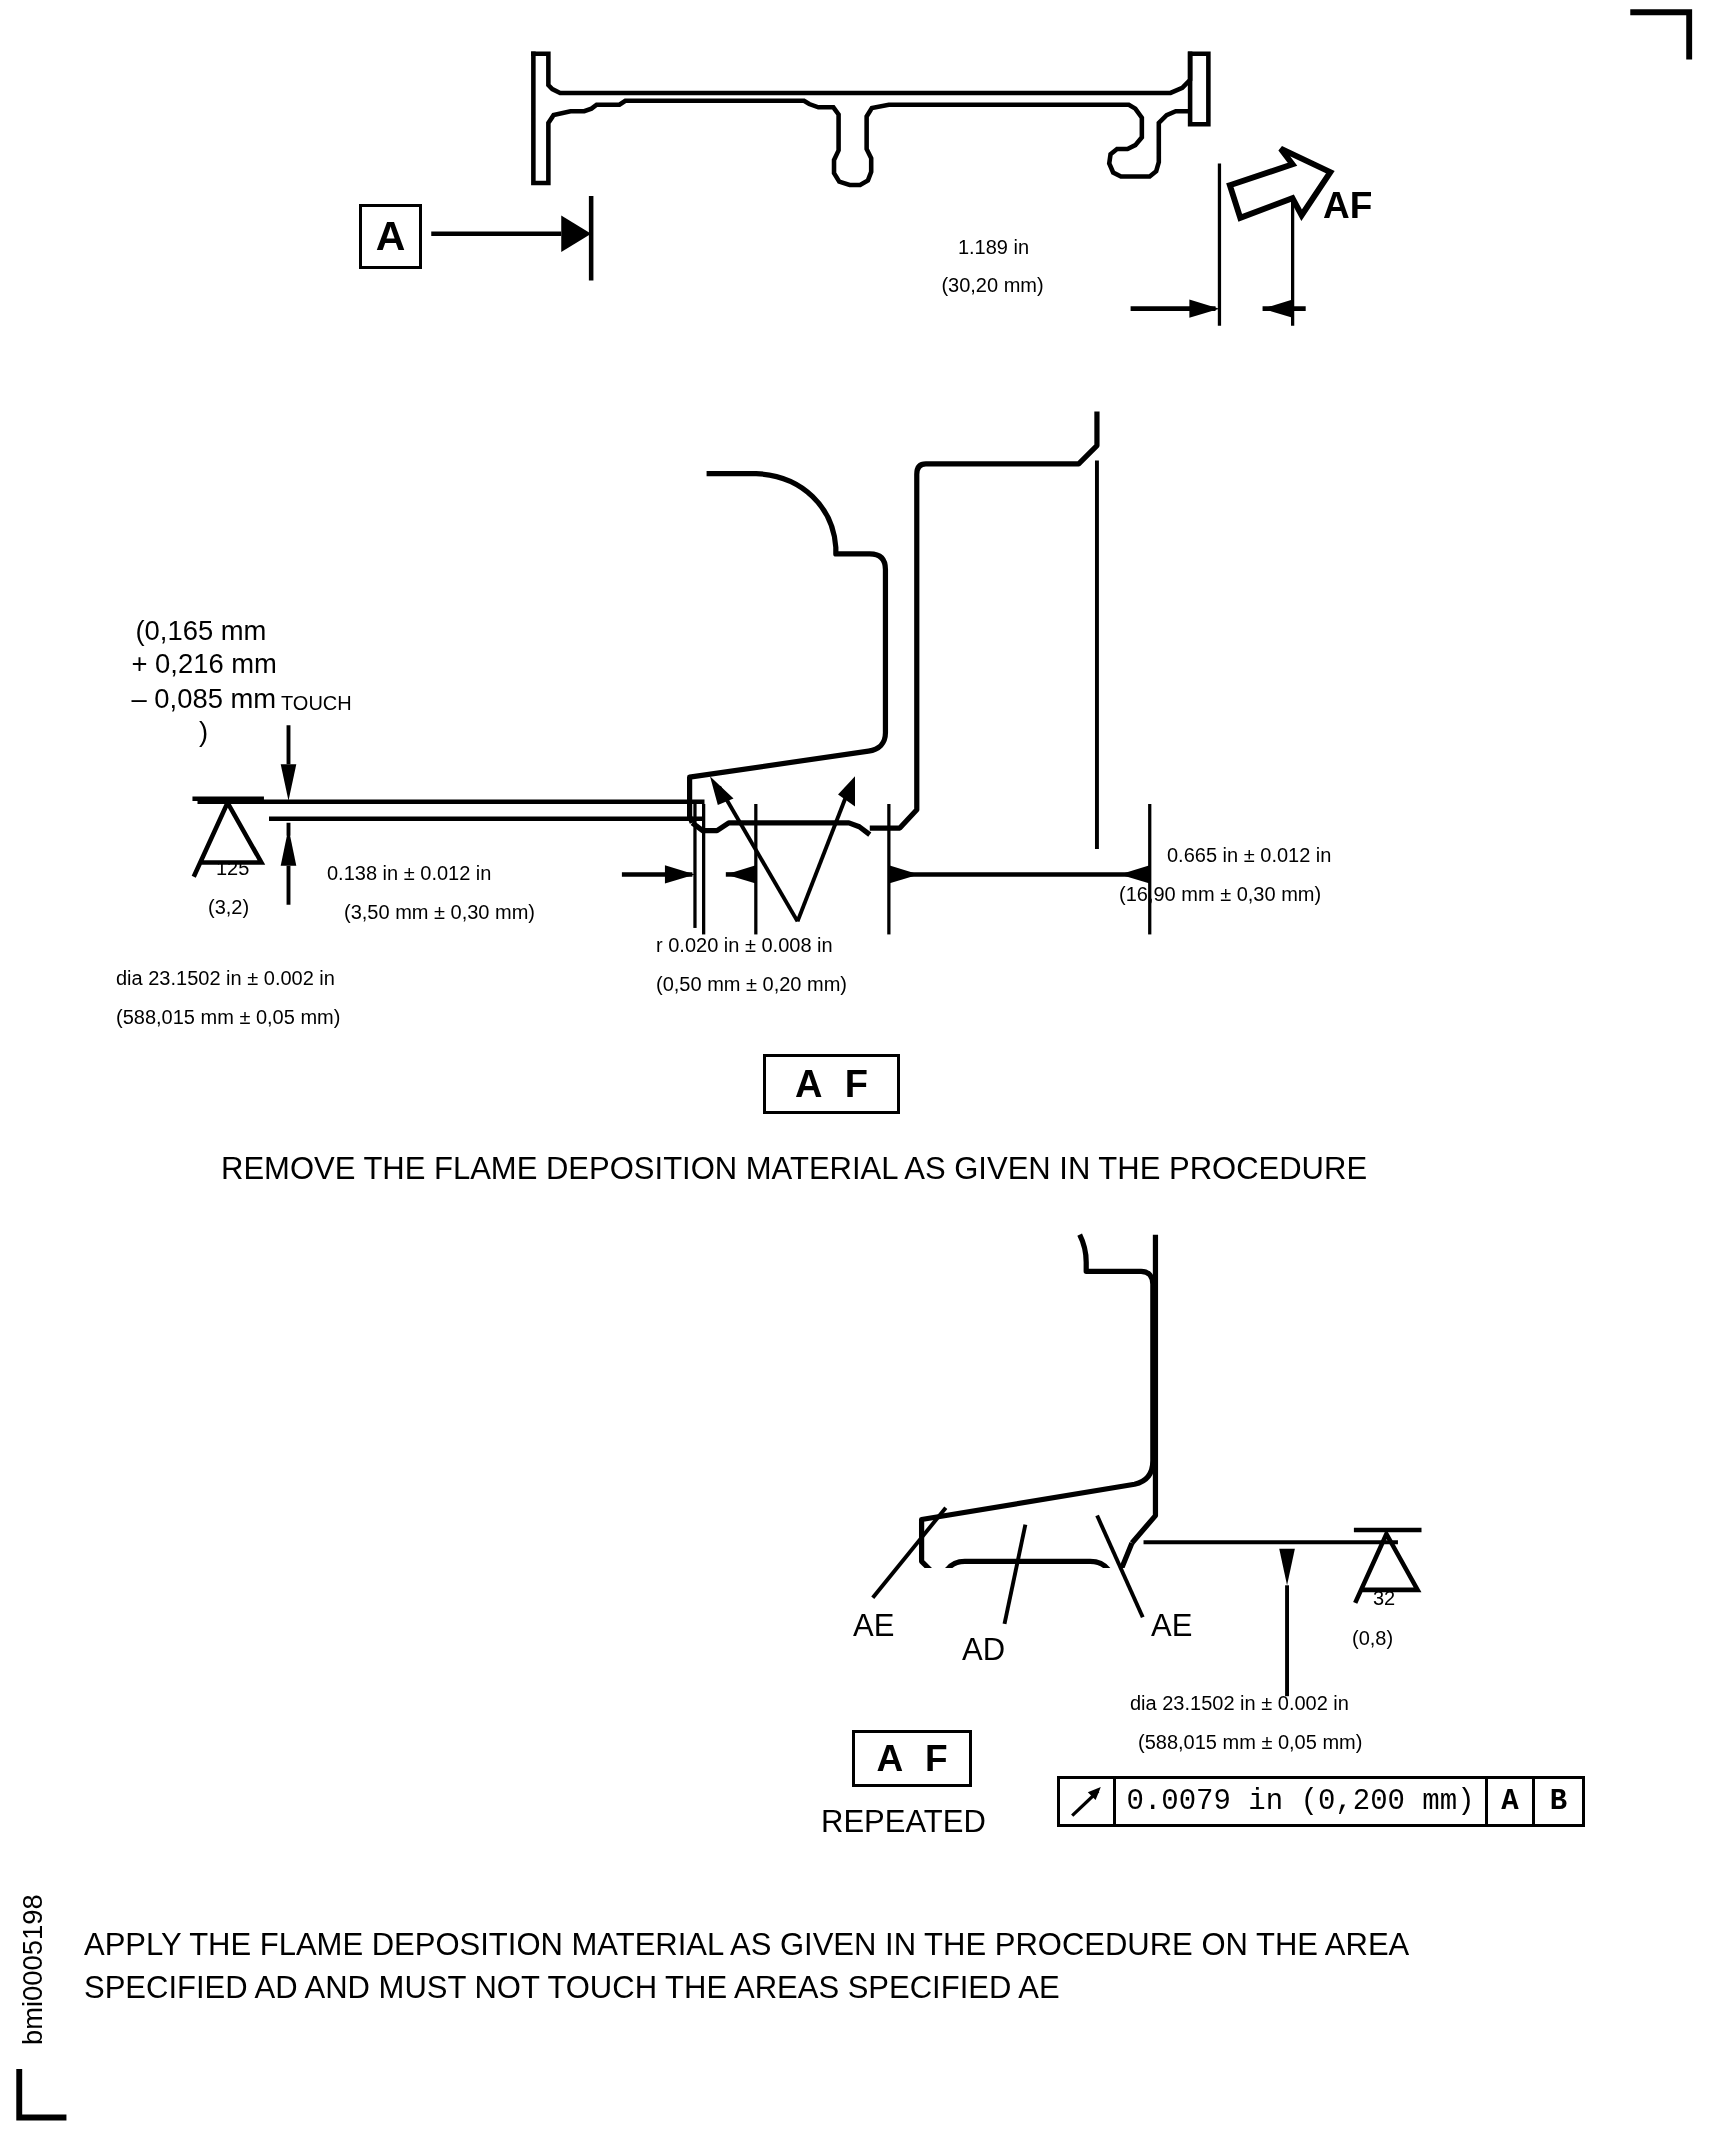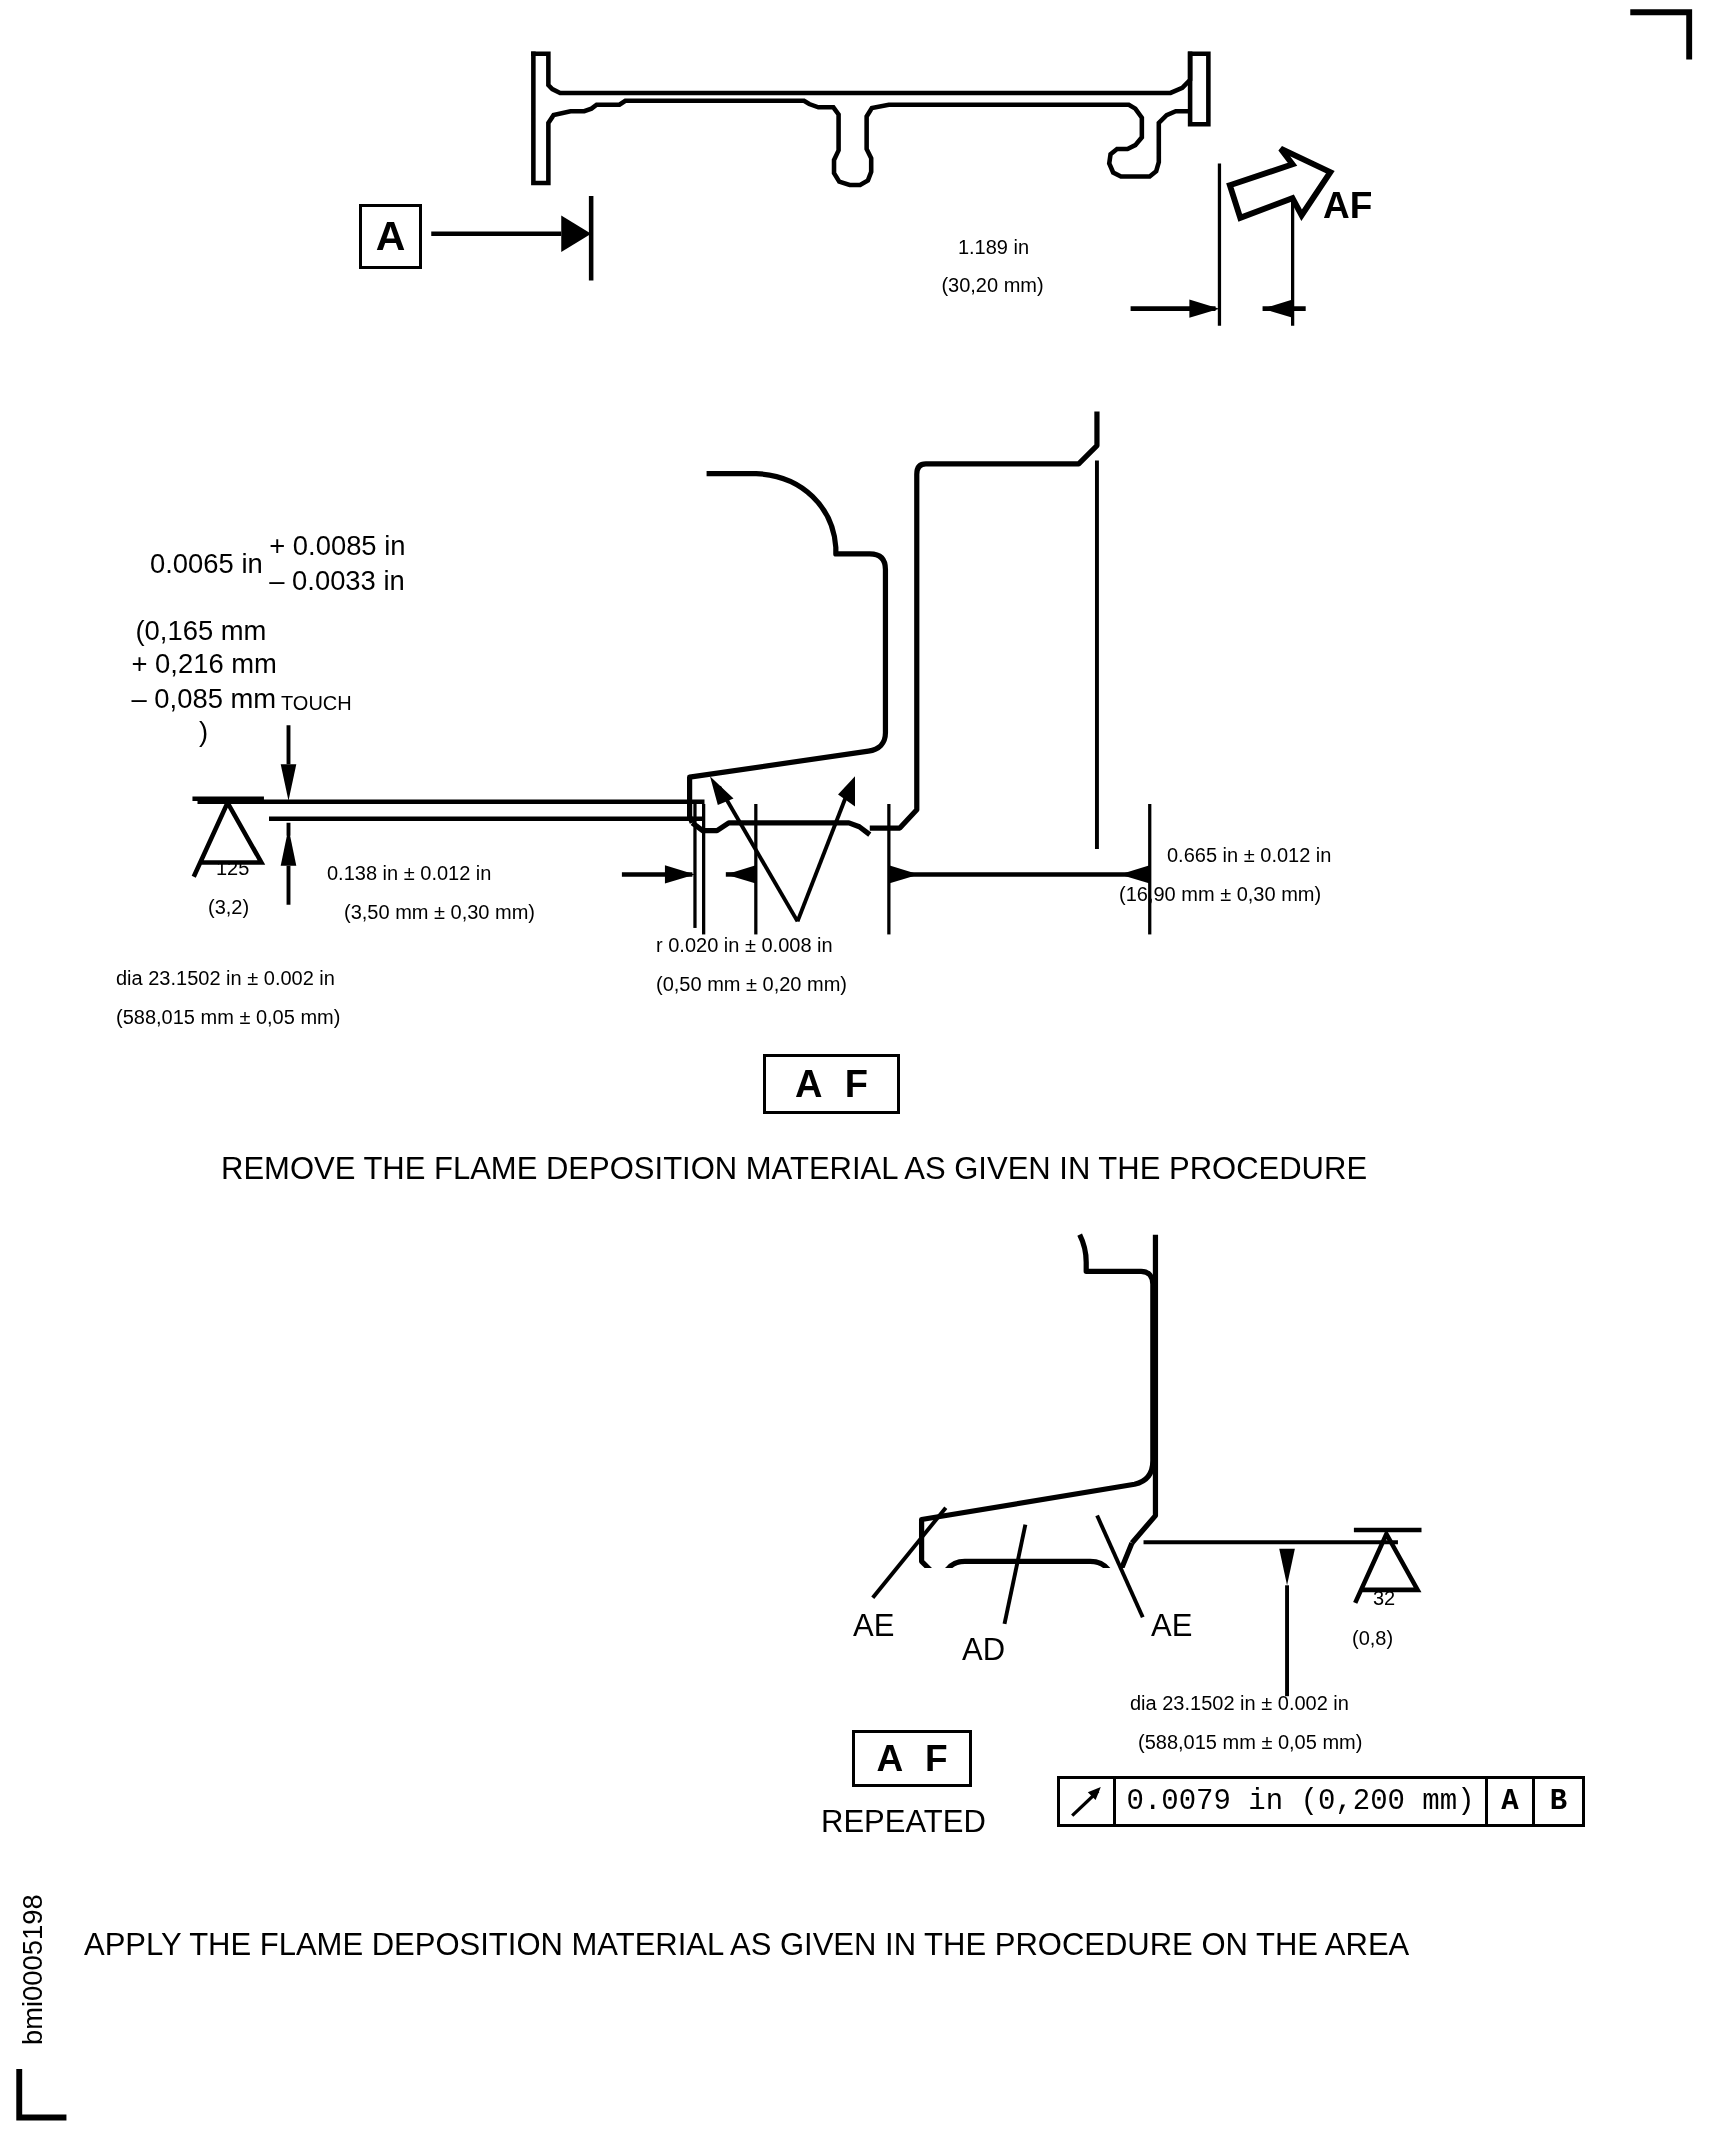--- a/index.html
+++ b/index.html
@@ -206,27 +206,20 @@
          L 352 678"></path>
 
     <line x1="700" y1="105" x2="700" y2="700" stroke="#000" stroke-width="6"></line>
   </svg>
 
   <svg class="abs" style="left:196px; top:794px;" width="510" height="39" viewBox="0 0 780 60">
     <line x1="0" y1="12" x2="780" y2="12" stroke="#000" stroke-width="7"></line>
     <line x1="110" y1="38" x2="780" y2="38" stroke="#000" stroke-width="7"></line>
   </svg>
 
-  <div class="tolstack" style="left:150px; top:529px;">
-    <span class="base">0.0065 in</span>
-    <span class="pair">
-      <span>+ 0.0085 in</span>
-      <span>– 0.0033 in</span>
-    </span>
-  </div>
 
   <div class="tolstack" style="left:125px; top:615px;flex-direction:column;">
     <span class="base">(0,165 mm</span>
     <span class="pair">
       <span>+ 0,216 mm</span>
       <span>– 0,085 mm</span>
     </span>
     <span class="paren">)</span>
   </div>
 
@@ -356,20 +349,21 @@
         <line x1="8" y1="50" x2="48" y2="12" stroke="#000" stroke-width="5"></line>
         <polygon points="52,6 32,14 44,26" fill="#000"></polygon>
       </svg>
     </div>
     <div class="fcf-val">0.0079 in (0,200 mm)</div>
     <div class="fcf-dat">A</div>
     <div class="fcf-dat">B</div>
   </div>
 
   <div class="txt" style="left:84px; top:1926px; font-size:31px;">APPLY THE FLAME DEPOSITION MATERIAL AS GIVEN IN THE PROCEDURE ON THE AREA</div>
+  <div class="txt" style="left:84px; top:1969px; font-size:31px;">SPECIFIED AD AND MUST NOT TOUCH THE AREAS SPECIFIED AE</div>
 
   <div class="txt" style="left:-65px; top:1953px; width:196px; font-size:27.4px; transform:rotate(-90deg); transform-origin:center center; text-align:center;">bmi0005198</div>
   <svg class="abs" style="left:14.4px; top:2065px;" width="59" height="59" viewBox="0 0 90 90">
     <path d="M 8 6 L 8 80 L 80 80" fill="none" stroke="#000" stroke-width="9"></path>
   </svg>
 
 </div>
 
 
 </body></html>

